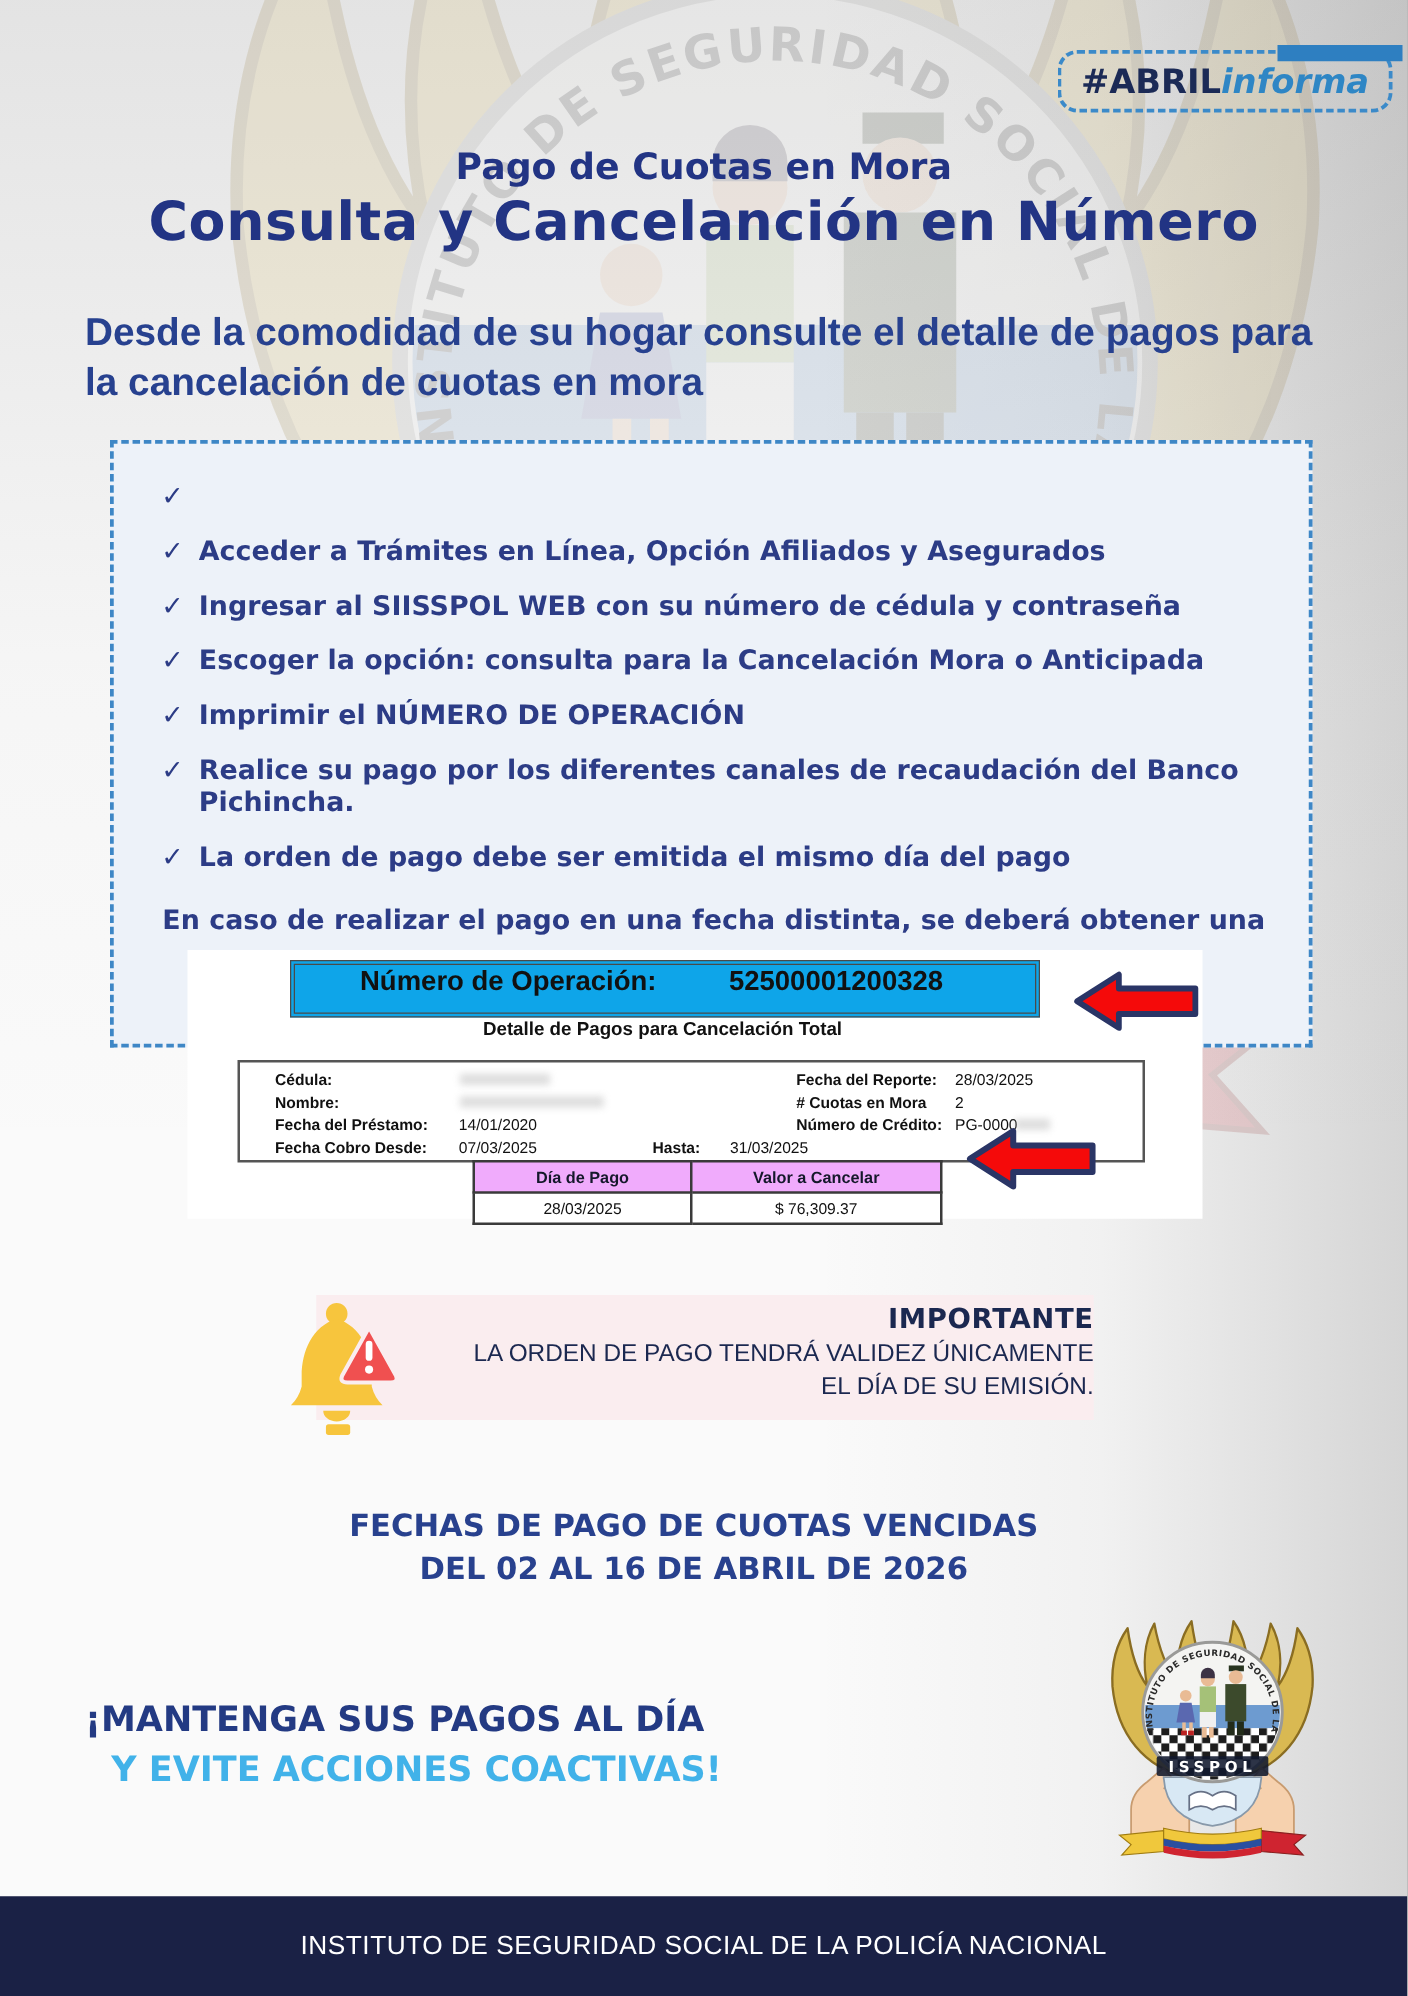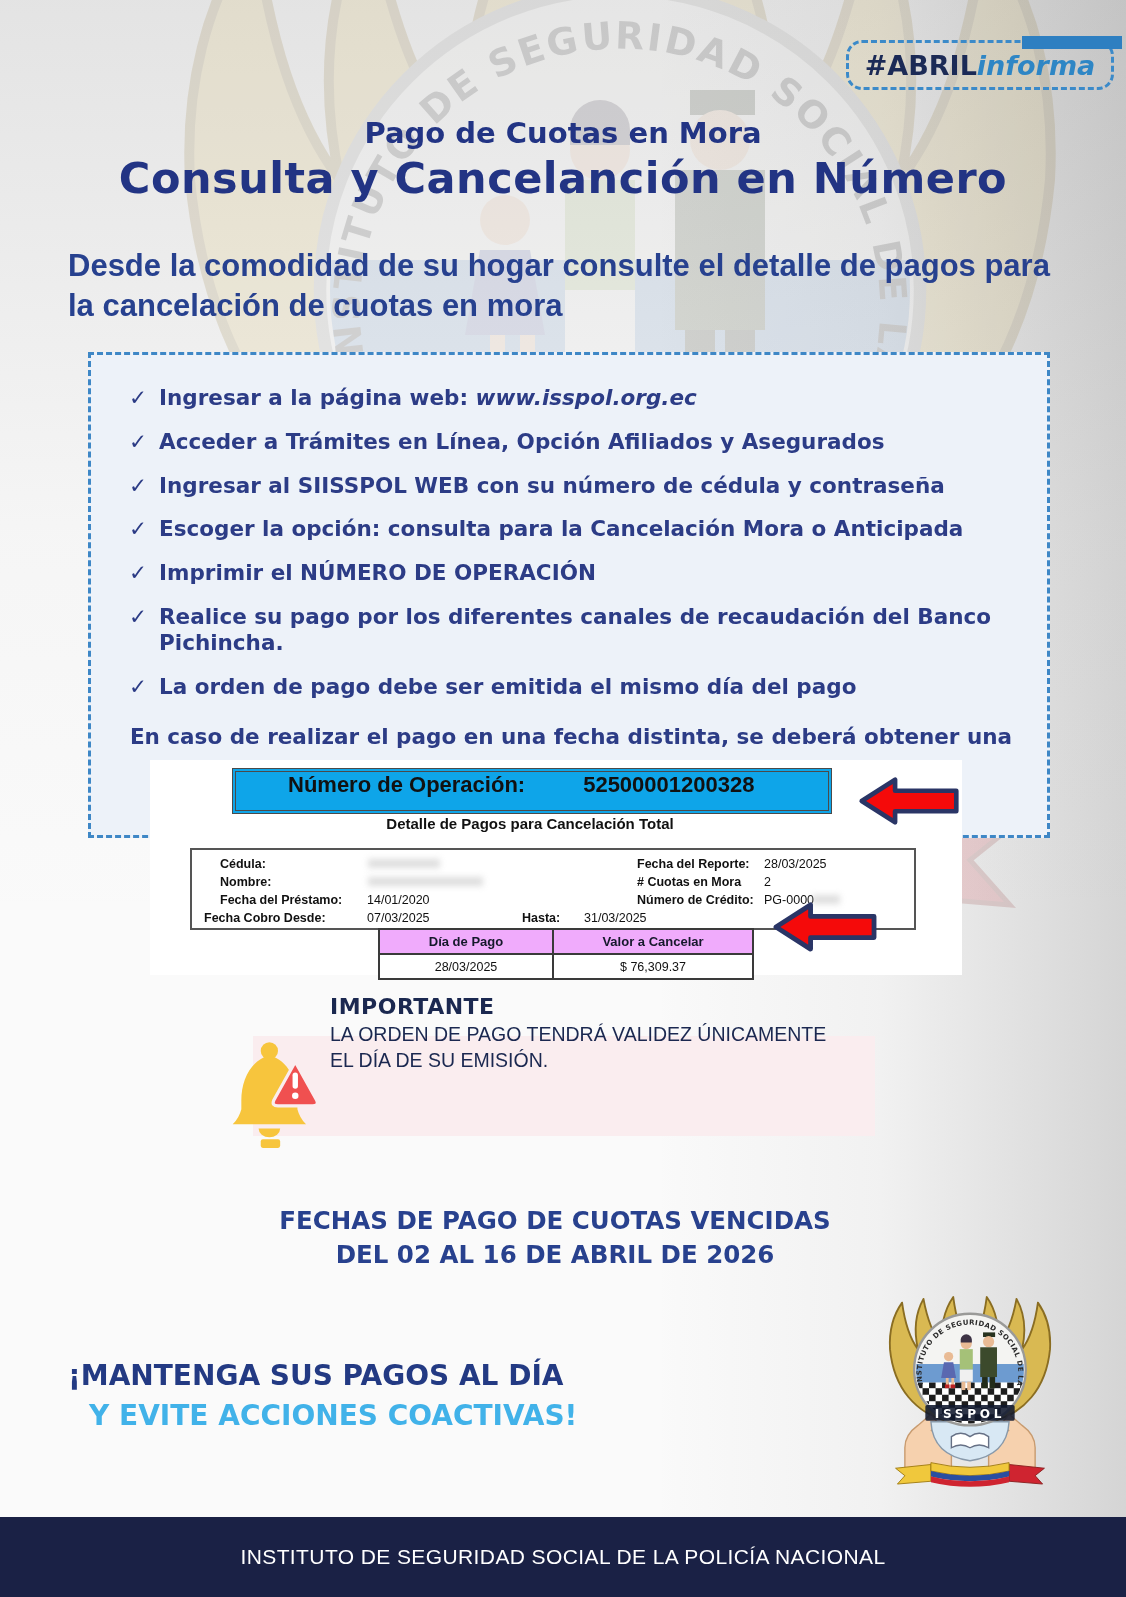--- a/index.html
+++ b/index.html
@@ -63,21 +63,21 @@
   .pay th{ width:170px; height:21px; background:#f0abfc; border:2px solid #3a3a3a;
     font-size:13px; font-weight:bold; color:#15182b; text-align:center;}
   .pay th.wide{ width:196px; }
   .pay td{ height:21px; border:2px solid #3a3a3a; font-size:12.5px; text-align:center; background:#fff;}
   .arrow{ position:absolute; z-index:3;}
   .arrow1{ left:858px; top:776px; }
   .arrow2{ left:772px; top:902px; }
 
   
   .imp-box{ position:absolute; left:253px; top:1036px; width:622px; height:100px; background:#faedef;}
-  .imp-text{ position:absolute; left:330px; top:994px; width:545px; text-align:left; color:#1b2850;}
+  .imp-text{ position:absolute; left:330px; top:1043px; width:545px; text-align:right; color:#1b2850;}
   .imp-title{ font-size:22px; font-weight:bold; letter-spacing:0.5px; margin-bottom:3px;}
   .imp-line{ font-size:19.5px; line-height:1.32; font-family:"Liberation Sans",sans-serif;}
   .bell{ position:absolute; left:224px; top:1038px; }
 
   
   .dates{ position:absolute; left:0; top:1204px; width:1110px; text-align:center;
     font-size:24.5px; font-weight:bold; color:#28418e; line-height:1.4;}
 
   
   .cta{ position:absolute; left:68px; top:1356px; font-size:28px; font-weight:bold; line-height:1.42;}
@@ -170,21 +170,20 @@
   </div>
   <div class="badge-bar"></div>
 
   <div class="kicker">Pago de Cuotas en Mora</div>
   <div class="title">Consulta y Cancelanción en Número</div>
   <div class="subtitle">Desde la comodidad de su hogar consulte el detalle de pagos para la cancelación de cuotas en mora</div>
 
   <div class="panel">
     <div class="chk-item">
       <span class="chk-mark">✓</span>
-      <span><span>Ingresar a la página web: </span><span class="chk-url">www.isspol.org.ec</span></span>
     </div>
     <div class="chk-item">
       <span class="chk-mark">✓</span>
       <span>Acceder a Trámites en Línea, Opción Afiliados y Asegurados</span>
     </div>
     <div class="chk-item">
       <span class="chk-mark">✓</span>
       <span>Ingresar al SIISSPOL WEB con su número de cédula y contraseña</span>
     </div>
     <div class="chk-item">
@@ -214,21 +213,21 @@
       <span class="op-label">Número de Operación:</span>
       <span class="op-num">52500001200328</span>
     </div>
     <div class="doc-title">Detalle de Pagos para Cancelación Total</div>
 
     <div class="detail-box">
       <span class="dl" style="left:28px; top:7px">Cédula:</span>
       <span class="dl" style="left:28px; top:25px">Nombre:</span>
       <span class="dl" style="left:28px; top:43px">Fecha del Préstamo:</span>
       <span class="dv" style="left:175px; top:43px">14/01/2020</span>
-      <span class="dl" style="left:12px; top:61px">Fecha Cobro Desde:</span>
+      <span class="dl" style="left:28px; top:61px">Fecha Cobro Desde:</span>
       <span class="dv" style="left:175px; top:61px">07/03/2025</span>
       <span class="dl" style="left:330px; top:61px">Hasta:</span>
       <span class="dv" style="left:392px; top:61px">31/03/2025</span>
 
       <span class="dl" style="left:445px; top:7px">Fecha del Reporte:</span>
       <span class="dv" style="left:572px; top:7px">28/03/2025</span>
       <span class="dl" style="left:445px; top:25px"># Cuotas en Mora</span>
       <span class="dv" style="left:572px; top:25px">2</span>
       <span class="dl" style="left:445px; top:43px">Número de Crédito:</span>
       <span class="dv" style="left:572px; top:43px">PG-0000</span>

